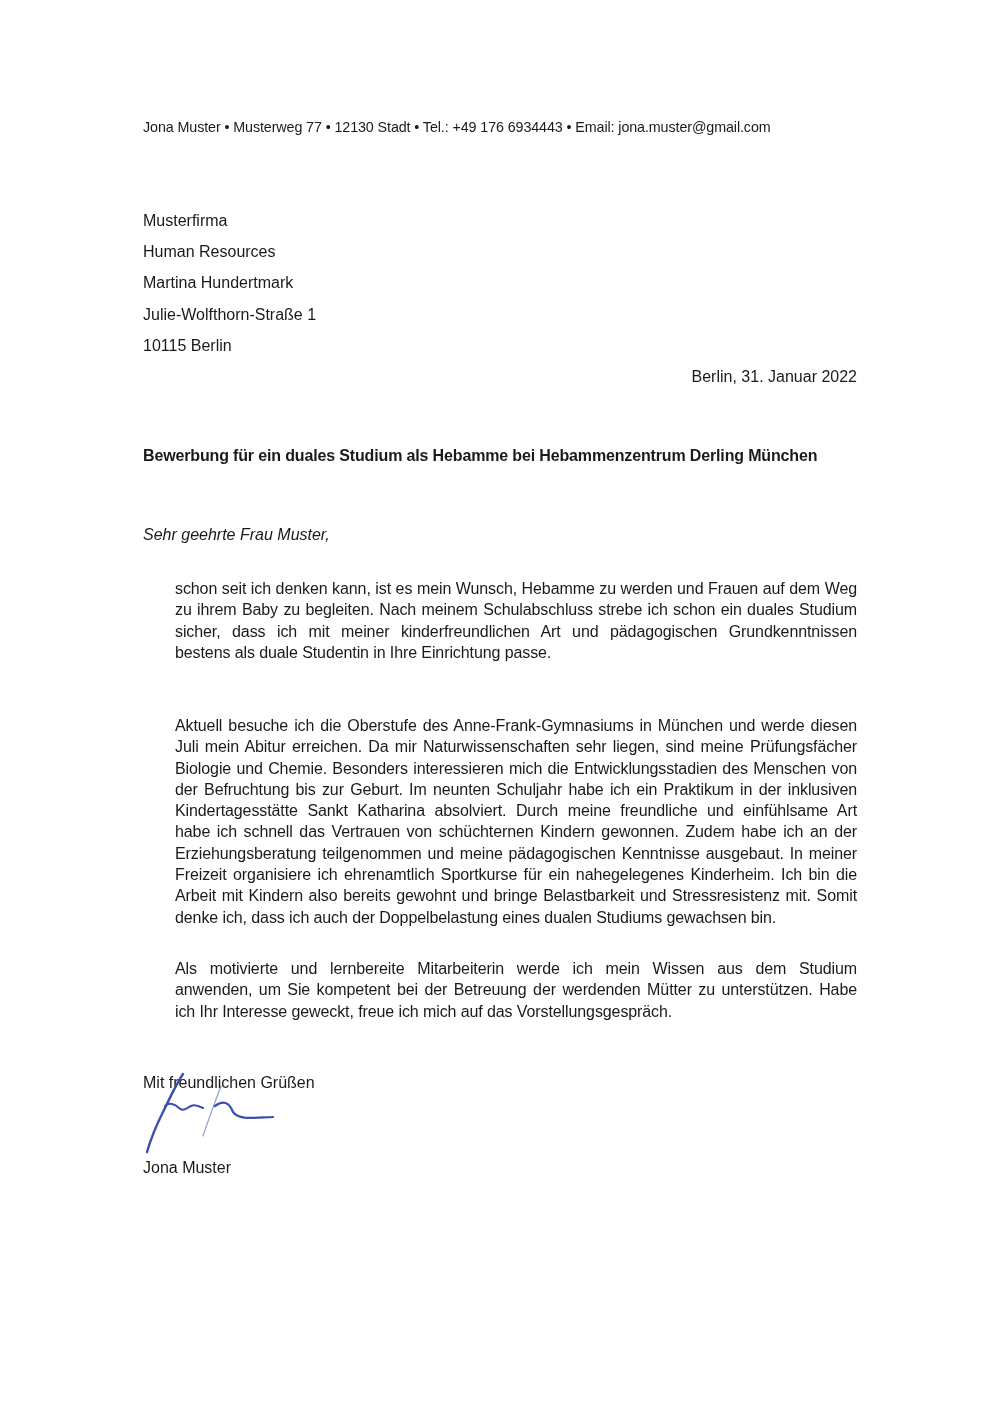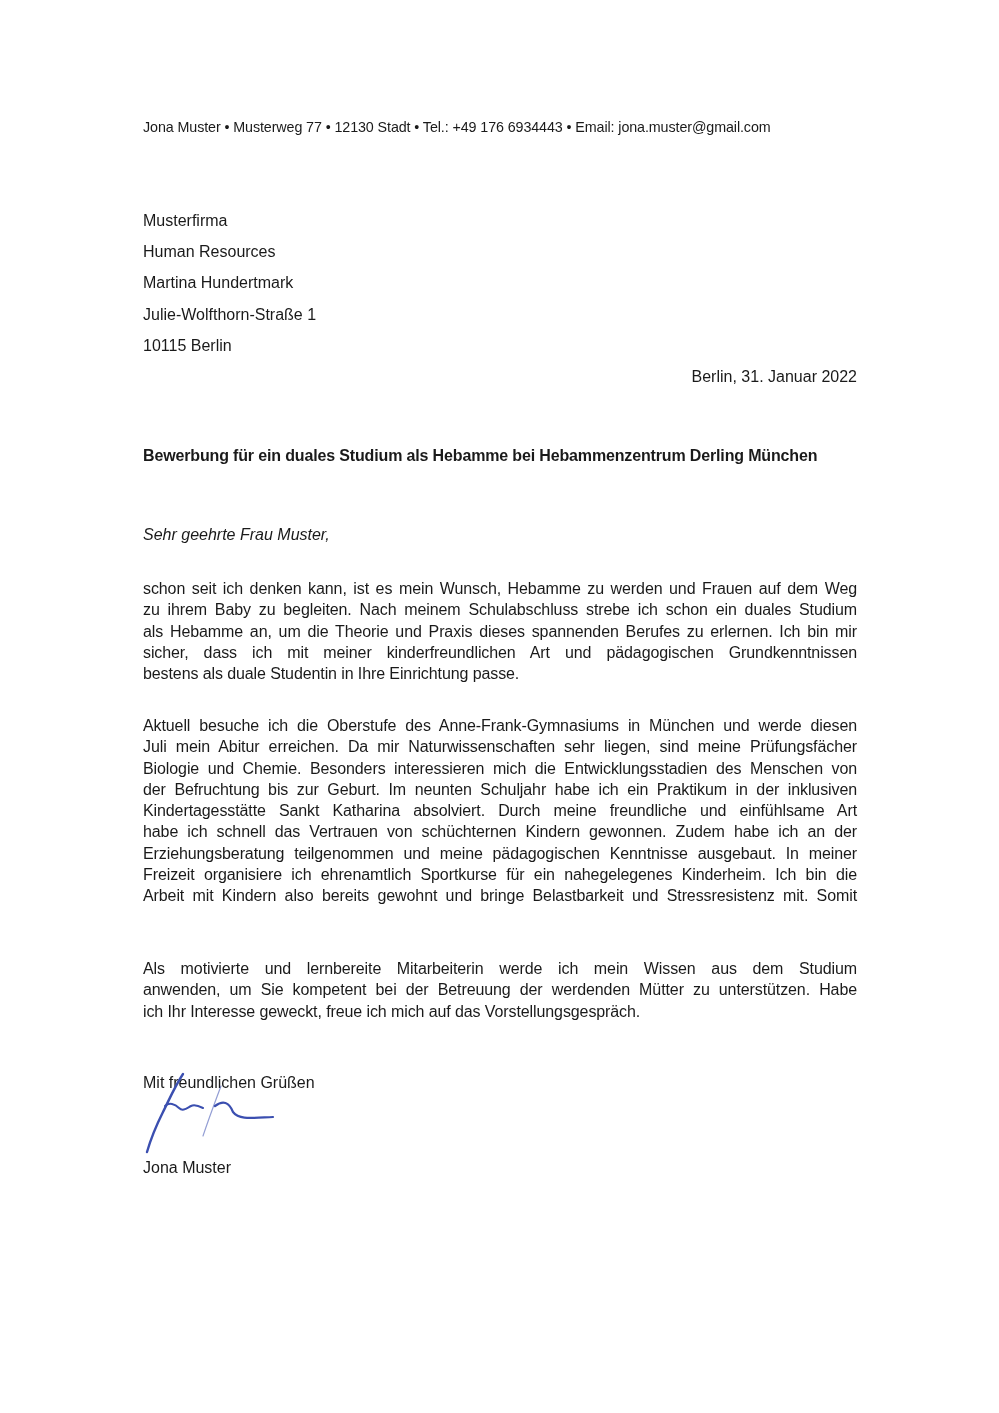--- a/index.html
+++ b/index.html
@@ -5,21 +5,21 @@
     html, body { margin: 0; padding: 0; background: #ffffff; }
     body { width: 999px; height: 1413px; position: relative; overflow: hidden;
            font-family: "Liberation Sans", sans-serif; color: #1a1a1a; }
     .abs { position: absolute; }
     .header-line { left: 143px; top: 119px; font-size: 14.3px; letter-spacing: -0.1px; white-space: nowrap; }
     .recipient { left: 143px; font-size: 16px; white-space: nowrap; }
     .date { right: 142px; top: 368px; font-size: 16px; white-space: nowrap; padding-left: 48px; }
     .subject { left: 143px; top: 447px; font-size: 16px; font-weight: bold; white-space: nowrap; letter-spacing: -0.15px; }
     .salutation { left: 143px; top: 526px; font-size: 16px; font-style: italic; }
     .para { left: 143px; width: 714px; font-size: 16px; line-height: 21.3px; text-align: justify; letter-spacing: -0.1px; }
-    .para span { display: block; text-align: justify; text-align-last: justify; }
+    .para span { display: block; text-align: justify; text-align-last: justify; margin-left: 32px; }
     .para span.last { text-align-last: left; }
     .closing { left: 143px; top: 1054px; font-size: 16px; margin-top: 20px; }
     .signature { left: 143px; top: 1072px; width: 140px; height: 85px; }
     .signer { left: 143px; top: 1159px; font-size: 16px; text-align: center; }
   </style>
 </head>
 <body>
 
 <div class="abs header-line">Jona Muster • Musterweg 77 • 12130 Stadt • Tel.: +49 176 6934443 • Email: jona.muster@gmail.com</div>
 
@@ -31,35 +31,35 @@
 
 <div class="abs date">Berlin, 31. Januar 2022</div>
 
 <div class="abs subject">Bewerbung für ein duales Studium als Hebamme bei Hebammenzentrum Derling München</div>
 
 <div class="abs salutation">Sehr geehrte Frau Muster,</div>
 
 <div class="abs para" style="top:578px">
   <span>schon seit ich denken kann, ist es mein Wunsch, Hebamme zu werden und Frauen auf dem Weg</span>
   <span>zu ihrem Baby zu begleiten. Nach meinem Schulabschluss strebe ich schon ein duales Studium</span>
-  <span>als Hebamme an, um die Theorie und Praxis dieses spannenden Berufes zu erlernen. Ich bin mir</span>
   <span>sicher, dass ich mit meiner kinderfreundlichen Art und pädagogischen Grundkenntnissen</span>
   <span class="last">bestens als duale Studentin in Ihre Einrichtung passe.</span>
 </div>
 
 <div class="abs para" style="top:715px">
   <span>Aktuell besuche ich die Oberstufe des Anne-Frank-Gymnasiums in München und werde diesen</span>
   <span>Juli mein Abitur erreichen. Da mir Naturwissenschaften sehr liegen, sind meine Prüfungsfächer</span>
   <span>Biologie und Chemie. Besonders interessieren mich die Entwicklungsstadien des Menschen von</span>
   <span>der Befruchtung bis zur Geburt. Im neunten Schuljahr habe ich ein Praktikum in der inklusiven</span>
   <span>Kindertagesstätte Sankt Katharina absolviert. Durch meine freundliche und einfühlsame Art</span>
   <span>habe ich schnell das Vertrauen von schüchternen Kindern gewonnen. Zudem habe ich an der</span>
   <span>Erziehungsberatung teilgenommen und meine pädagogischen Kenntnisse ausgebaut. In meiner</span>
   <span>Freizeit organisiere ich ehrenamtlich Sportkurse für ein nahegelegenes Kinderheim. Ich bin die</span>
   <span>Arbeit mit Kindern also bereits gewohnt und bringe Belastbarkeit und Stressresistenz mit. Somit</span>
+  <span class="last">denke ich, dass ich auch der Doppelbelastung eines dualen Studiums gewachsen bin.</span>
 </div>
 
 <div class="abs para" style="top:958px">
   <span>Als motivierte und lernbereite Mitarbeiterin werde ich mein Wissen aus dem Studium</span>
   <span>anwenden, um Sie kompetent bei der Betreuung der werdenden Mütter zu unterstützen. Habe</span>
   <span class="last">ich Ihr Interesse geweckt, freue ich mich auf das Vorstellungsgespräch.</span>
 </div>
 
 <div class="abs closing">Mit freundlichen Grüßen</div>
 

